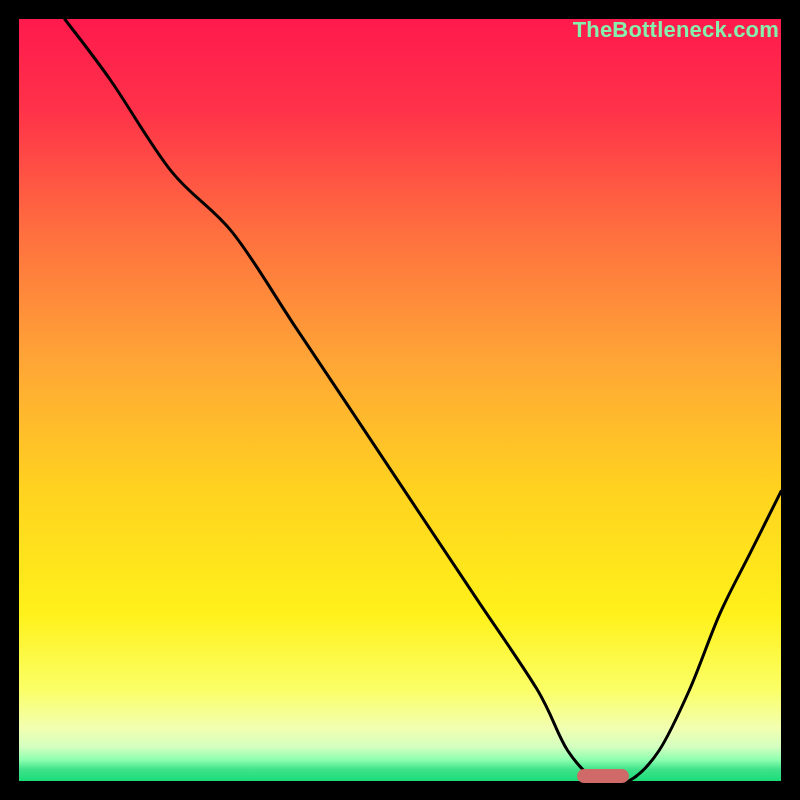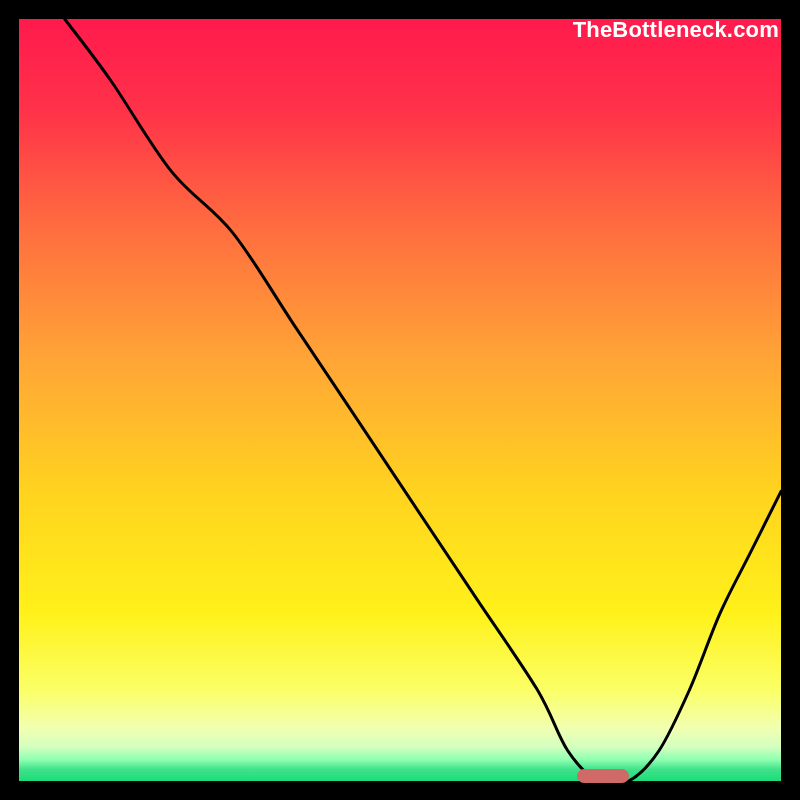--- a/index.html
+++ b/index.html
@@ -25,21 +25,21 @@
     width: 762px;
     height: 762px;
   }
   .watermark {
     position: absolute;
     right: 2px;
     top: -2px;
     font-family: Arial, Helvetica, sans-serif;
     font-size: 22px;
     font-weight: 600;
-    color: #ffffff;
+    color: #86efac;
     letter-spacing: 0.2px;
   }
   .curve {
     position: absolute;
     left: 0;
     top: 0;
     pointer-events: none;
   }
   .marker {
     position: absolute;

